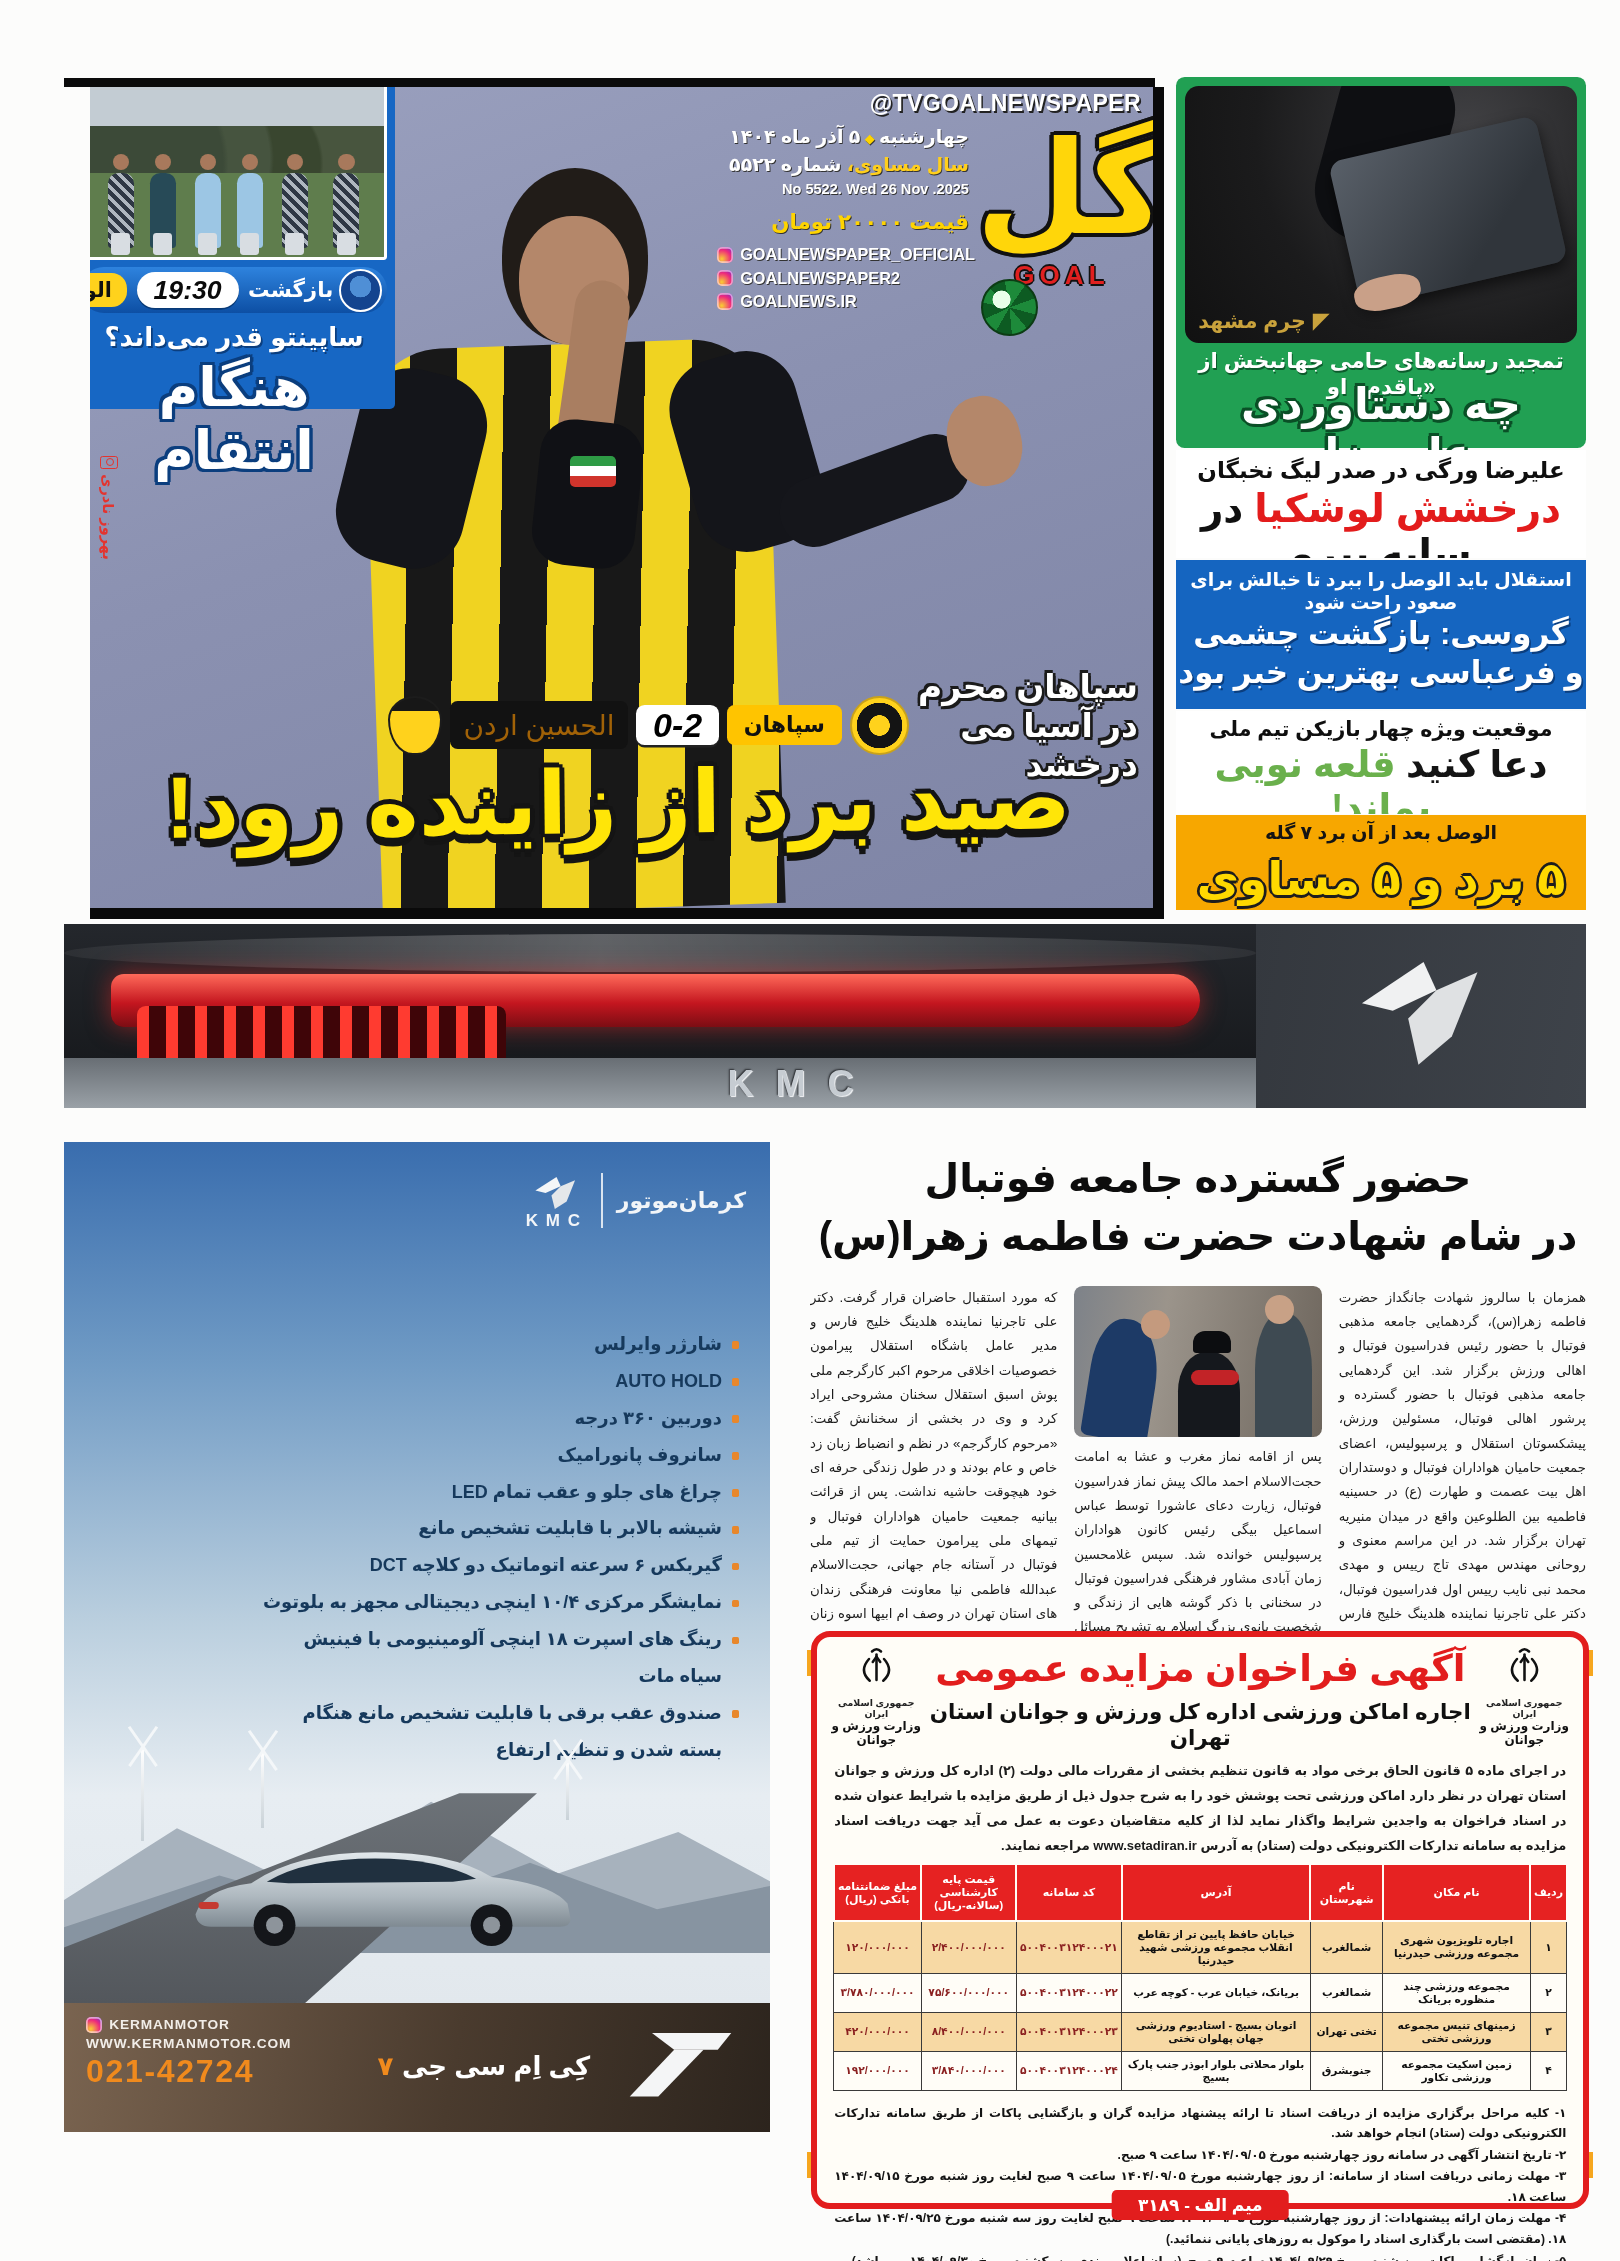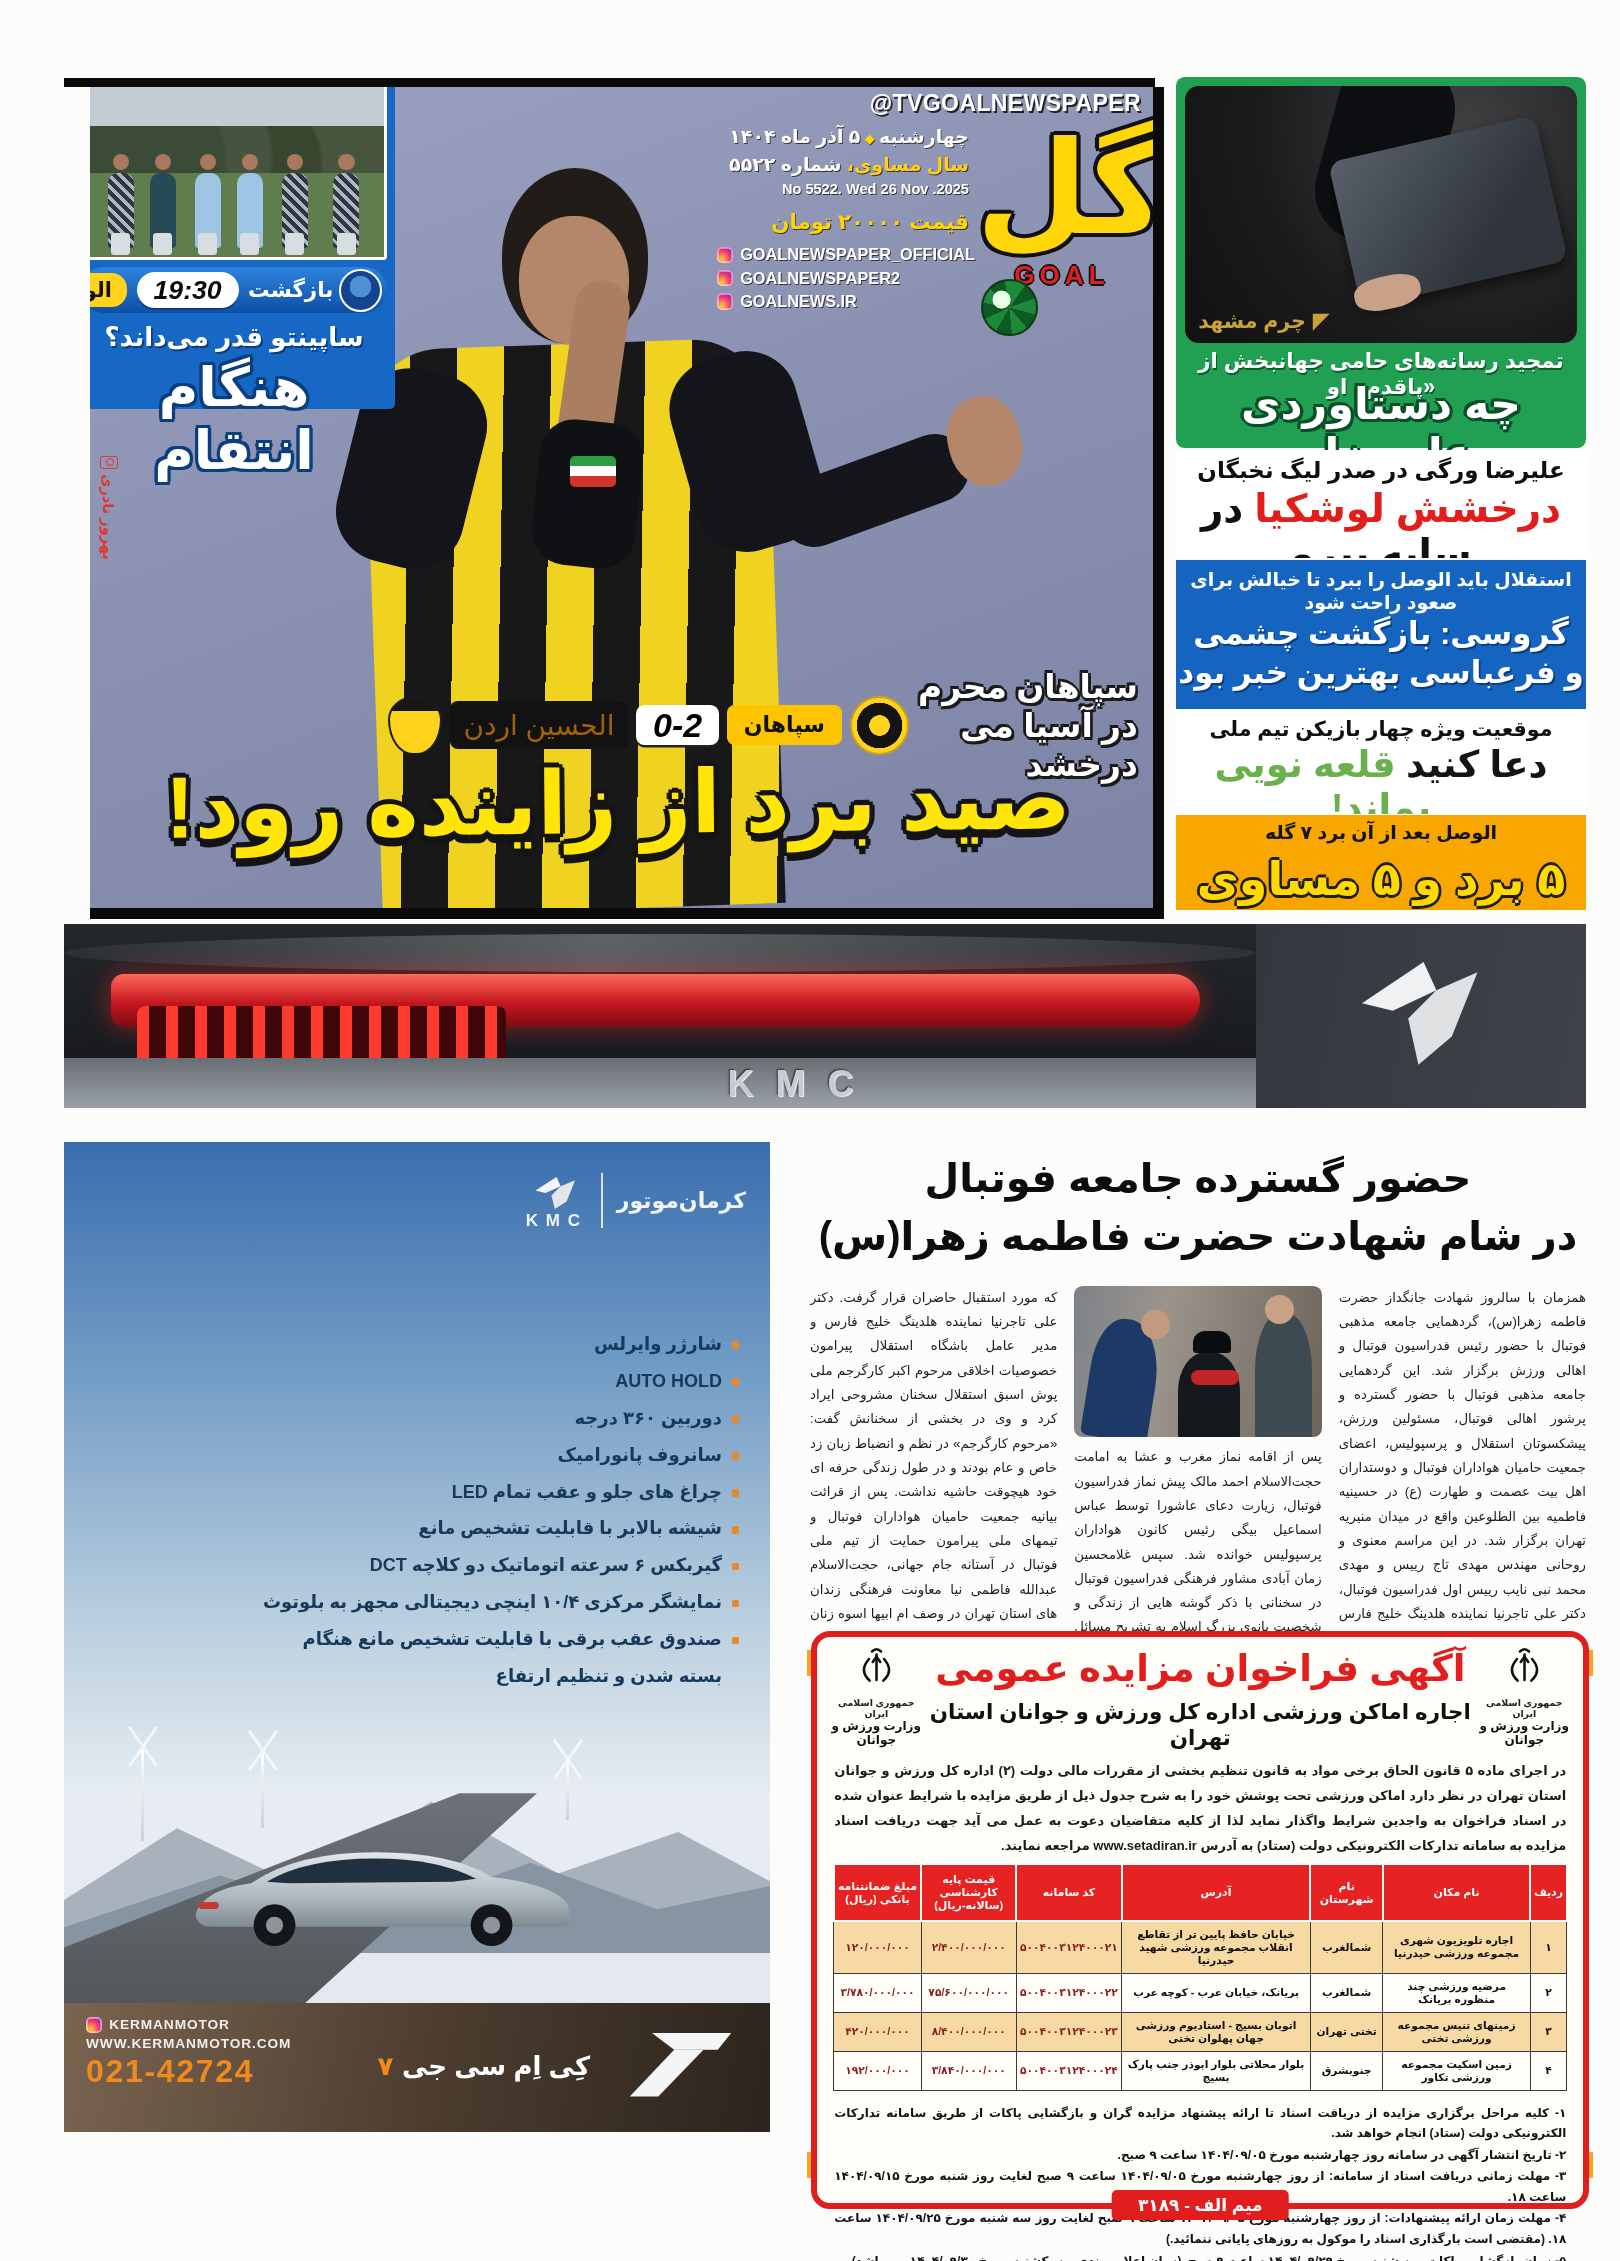--- a/index.html
+++ b/index.html
@@ -378,20 +378,21 @@
 
     <ul class="ca-features">
       <li>شارژر وایرلس</li>
       <li>AUTO HOLD</li>
       <li>دوربین ۳۶۰ درجه</li>
       <li>سانروف پانورامیک</li>
       <li>چراغ های جلو و عقب تمام LED</li>
       <li>شیشه بالابر با قابلیت تشخیص مانع</li>
       <li>گیربکس ۶ سرعته اتوماتیک دو کلاچه DCT</li>
       <li>نمایشگر مرکزی ۱۰/۴ اینچی دیجیتالی مجهز به بلوتوث</li>
+      <li>رینگ های اسپرت ۱۸ اینچی آلومینیومی با فینیش سیاه مات</li>
       <li>صندوق عقب برقی با قابلیت تشخیص مانع هنگام بسته شدن و تنظیم ارتفاع</li>
     </ul>
 
     <div class="ca-scene">
       <div class="mt mt1"></div>
       <div class="mt mt2"></div>
       <span class="turb" style="left:77px;bottom:163px;height:94px;"></span>
       <span class="turb" style="left:197px;bottom:176px;height:77px;"></span>
       <span class="turb" style="left:502px;bottom:184px;height:60px;"></span>
       <div class="road"></div>
@@ -516,21 +517,21 @@
             <td>۱</td>
             <td>اجاره تلویزیون شهری مجموعه ورزشی حیدرنیا</td>
             <td>شمالغرب</td>
             <td>خیابان حافظ پایین تر از تقاطع انقلاب مجموعه ورزشی شهید حیدرنیا</td>
             <td class="num">۵۰۰۴۰۰۳۱۲۴۰۰۰۲۱</td>
             <td class="num">۲/۴۰۰/۰۰۰/۰۰۰</td>
             <td class="num">۱۲۰/۰۰۰/۰۰۰</td>
           </tr>
           <tr>
             <td>۲</td>
-            <td>مرضیه ورزشی چند منظوره بریانک</td>
+            <td>مجموعه ورزشی چند منظوره بریانک</td>
             <td>شمالغرب</td>
             <td>بریانک، خیابان عرب - کوچه عرب</td>
             <td class="num">۵۰۰۴۰۰۳۱۲۴۰۰۰۲۲</td>
             <td class="num">۷۵/۶۰۰/۰۰۰/۰۰۰</td>
             <td class="num">۳/۷۸۰/۰۰۰/۰۰۰</td>
           </tr>
           <tr class="peach">
             <td>۳</td>
             <td>زمینهای تنیس مجموعه ورزشی تختی</td>
             <td>تختی تهران</td>

